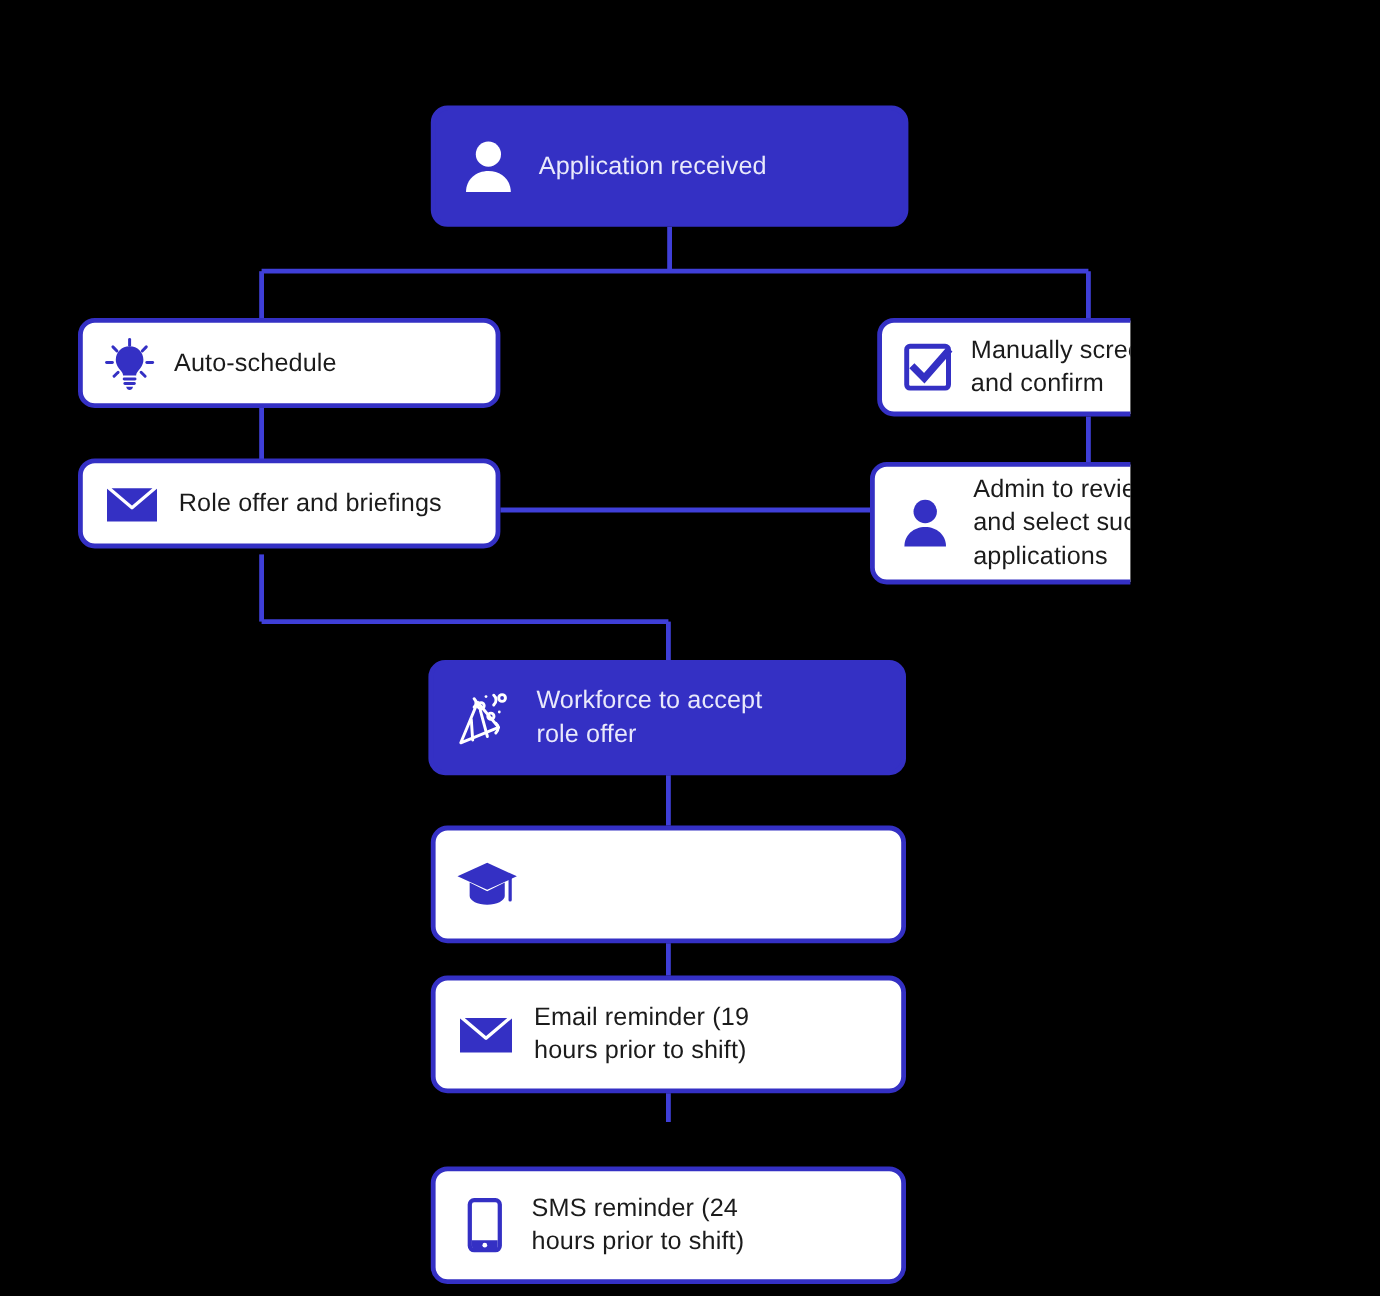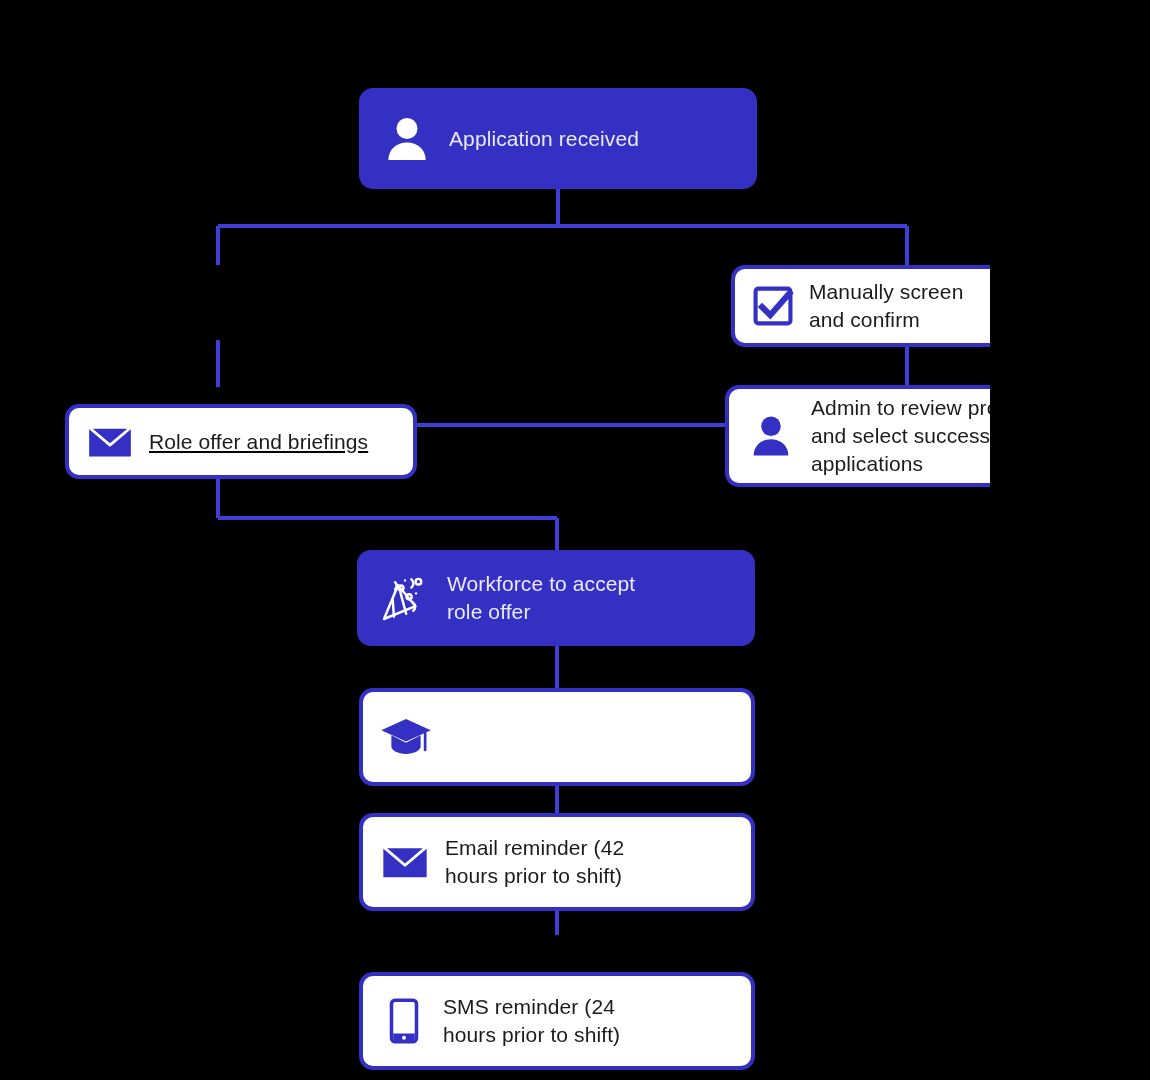--- a/index.html
+++ b/index.html
@@ -9,21 +9,20 @@
   }
   body {
     font-family: "Liberation Sans", "DejaVu Sans", sans-serif;
   }
   #canvas {
     position: relative;
     width: 942px;
     height: 1080px;
     background: #000000;
     overflow: hidden;
-    padding-left: 48px;
   }
   #wires {
     position: absolute;
     left: 0; top: 0;
     width: 1150px;
     height: 1080px;
     pointer-events: none;
   }
   .node {
     position: absolute;
@@ -94,33 +93,53 @@
   <div class="node filled" style="left: 359px; top: 88px; width: 398px; height: 101px;">
     <span class="ico">
       <svg width="56" height="56" viewBox="0 0 48 48" aria-hidden="true">
         <circle cx="24" cy="15" r="9" fill="#ffffff"></circle>
         <path d="M8 42c0-9 7.2-15 16-15s16 6 16 15z" fill="#ffffff"></path>
       </svg>
     </span>
     <span class="label">Application received</span>
   </div>
 
+  <div class="node outline" style="left: 65px; top: 265px; width: 352px; height: 75px;">
+    <span class="ico">
+      <svg width="46" height="46" viewBox="0 0 48 48" aria-hidden="true">
+        <g stroke="#3430c4" stroke-width="2.6" stroke-linecap="round">
+          <line x1="24" y1="3" x2="24" y2="8"></line>
+          <line x1="9.5" y1="9.5" x2="13" y2="13"></line>
+          <line x1="38.5" y1="9.5" x2="35" y2="13"></line>
+          <line x1="4" y1="23" x2="9" y2="23"></line>
+          <line x1="44" y1="23" x2="39" y2="23"></line>
+          <line x1="10.5" y1="35" x2="14" y2="31.5"></line>
+          <line x1="37.5" y1="35" x2="34" y2="31.5"></line>
+        </g>
+        <path d="M24 9c-7 0-12 5.2-12 11.6 0 4.6 2.6 7.3 4.4 9.6 1.2 1.5 1.8 2.6 1.9 4.1h11.4c.1-1.5.7-2.6 1.9-4.1C33.4 27.9 36 25.2 36 20.6 36 14.2 31 9 24 9z" fill="#3430c4"></path>
+        <rect x="18" y="36" width="12" height="2.6" rx="1.3" fill="#3430c4"></rect>
+        <rect x="18.6" y="40" width="10.8" height="2.6" rx="1.3" fill="#3430c4"></rect>
+        <path d="M21 44.2h6c-.5 1.8-1.6 2.8-3 2.8s-2.5-1-3-2.8z" fill="#3430c4"></path>
+      </svg>
+    </span>
+    <span class="label">Auto-schedule</span>
+  </div>
 
   <div class="node outline" style="left: 731px; top: 265px; width: 354px; height: 82px;">
     <span class="ico">
       <svg width="44" height="44" viewBox="0 0 48 48" aria-hidden="true">
         <rect x="5" y="5" width="38" height="38" rx="3" fill="none" stroke="#3430c4" stroke-width="4.5"></rect>
         <path d="M12 25 L21 34 L42 10" fill="none" stroke="#3430c4" stroke-width="6.5" stroke-linecap="square" stroke-linejoin="miter"></path>
       </svg>
     </span>
     <span class="label">Manually screen
 and confirm</span>
   </div>
 
-  <div class="node outline" style="left: 65px; top: 404px; width: 352px; height: 75px; text-decoration: underline;">
+  <div class="node outline" style="left: 65px; top: 382px; width: 352px; height: 75px;">
     <span class="ico">
       <svg width="50" height="50" viewBox="0 0 48 48" aria-hidden="true">
         <path d="M4 10h40v28H4z" fill="#3430c4"></path>
         <path d="M4 10h40L24 27z" fill="#3430c4" stroke="#ffffff" stroke-width="2.6" stroke-linejoin="round"></path>
       </svg>
     </span>
     <span class="label">Role offer and briefings</span>
   </div>
 
   <div class="node outline" style="left: 725px; top: 385px; width: 367px; height: 102px;">
@@ -167,21 +186,21 @@
     </span>
   </div>
 
   <div class="node outline" style="left: 359px; top: 813px; width: 396px; height: 98px;">
     <span class="ico">
       <svg width="52" height="52" viewBox="0 0 48 48" aria-hidden="true">
         <path d="M4 10h40v28H4z" fill="#3430c4"></path>
         <path d="M4 10h40L24 27z" fill="#3430c4" stroke="#ffffff" stroke-width="2.6" stroke-linejoin="round"></path>
       </svg>
     </span>
-    <span class="label">Email reminder (42
+    <span class="label">Email reminder (19
 hours prior to shift)</span>
   </div>
 
   <div class="node outline" style="left: 359px; top: 935px; width: 396px; height: 98px; margin-top: 37px;">
     <span class="ico">
       <svg width="50" height="50" viewBox="0 0 48 48" aria-hidden="true">
         <rect x="12" y="4" width="24" height="40" rx="3.5" fill="none" stroke="#3430c4" stroke-width="3.4"></rect>
         <path d="M13.7 36h20.6v4.5a3.5 3.5 0 0 1-3.5 3.5H17.2a3.5 3.5 0 0 1-3.5-3.5z" fill="#3430c4"></path>
         <circle cx="24" cy="40" r="1.9" fill="#ffffff"></circle>
       </svg>

